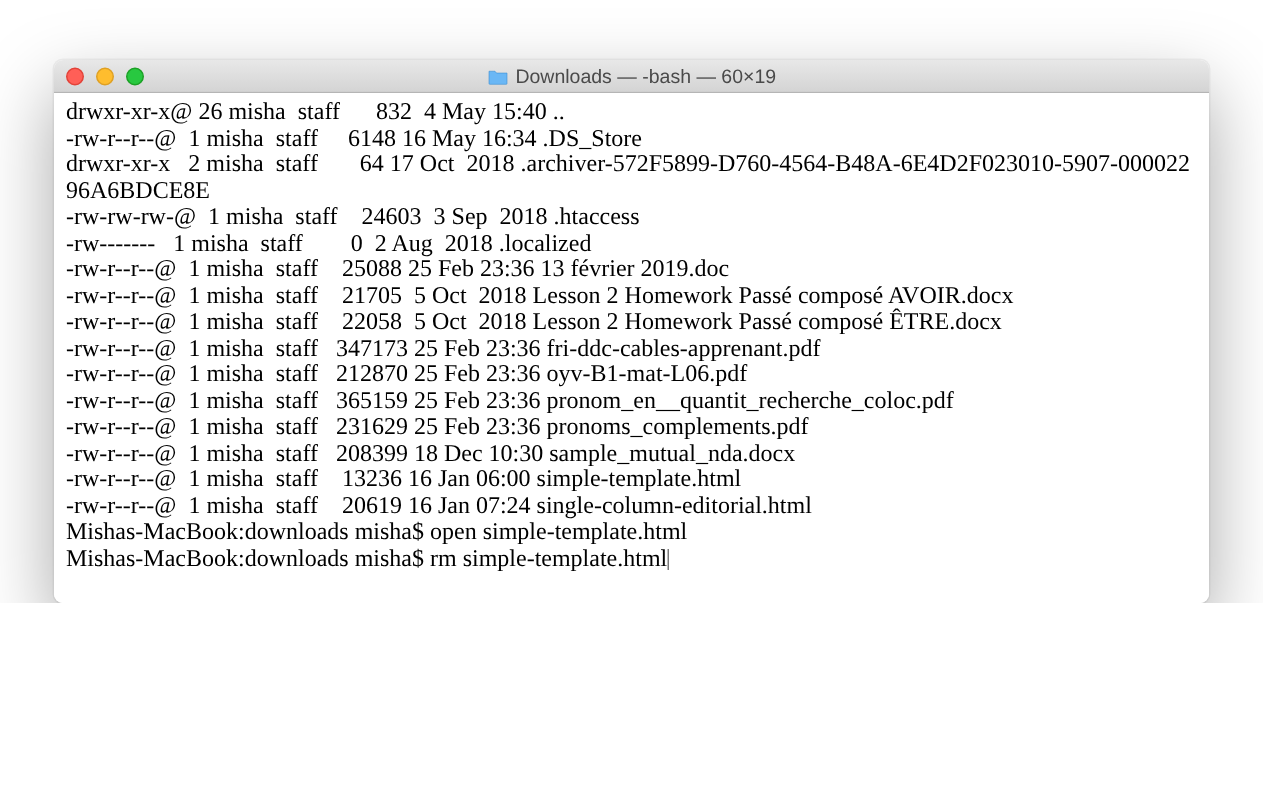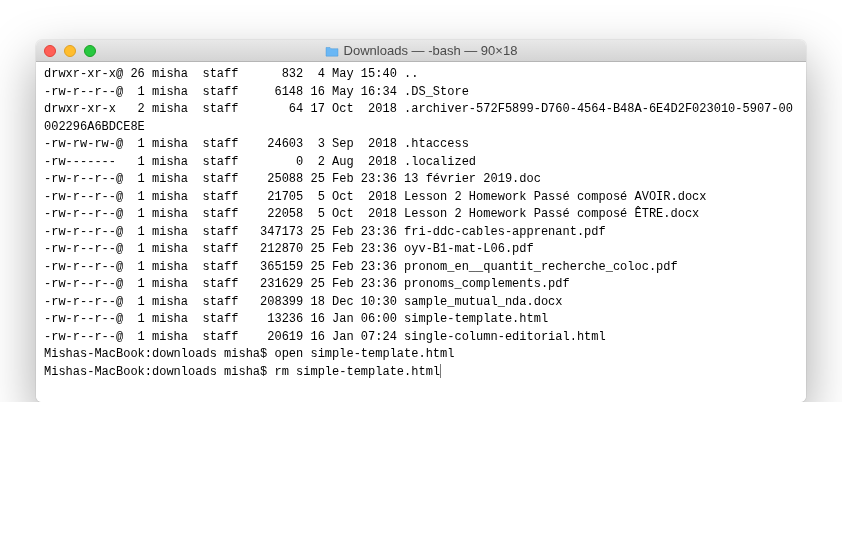--- a/index.html
+++ b/index.html
@@ -51,22 +51,22 @@
       color: #4a4a4a;
     }
     .folder-icon {
       width: 14px;
       height: 11px;
       display: inline-block;
     }
     .terminal-body {
       background: #ffffff;
       padding: 4px 8px 8px 8px;
-      font-family: Liberation Mono, monospace;
-      font-size: 12px;
+      font-family: Liberation Serif, serif;
+      font-size: 16px;
       line-height: 17.5px;
       color: #000000;
       white-space: pre;
       overflow: hidden;
       min-height: 340px;
     }
     .line { white-space: pre-wrap; word-break: break-all; }
     .prompt-line { white-space: pre; }
     .cursor {
       display: inline-block;
@@ -86,17 +86,17 @@
       <div class="traffic-light tl-close"></div>
       <div class="traffic-light tl-min"></div>
       <div class="traffic-light tl-max"></div>
     </div>
     <div class="title-wrap">
       <span class="folder-icon">
         <svg viewBox="0 0 14 11" width="14" height="11">
           <path d="M1 1.5 h4 l1 1.2 h7 v7 a0.5 0.5 0 0 1 -0.5 0.5 h-11 a0.5 0.5 0 0 1 -0.5 -0.5 z" fill="#6ab7f5" stroke="#3d8fd1" stroke-width="0.4"></path>
         </svg>
       </span>
-      <span>Downloads — -bash — 90×18</span>
+      <span>Downloads — -bash — 60×19</span>
     </div>
   </div>
   <div class="terminal-body" id="terminal-body"><div class="line">drwxr-xr-x@ 26 misha  staff      832  4 May 15:40 ..</div><div class="line">-rw-r--r--@  1 misha  staff     6148 16 May 16:34 .DS_Store</div><div class="line">drwxr-xr-x   2 misha  staff       64 17 Oct  2018 .archiver-572F5899-D760-4564-B48A-6E4D2F023010-5907-00002296A6BDCE8E</div><div class="line">-rw-rw-rw-@  1 misha  staff    24603  3 Sep  2018 .htaccess</div><div class="line">-rw-------   1 misha  staff        0  2 Aug  2018 .localized</div><div class="line">-rw-r--r--@  1 misha  staff    25088 25 Feb 23:36 13 février 2019.doc</div><div class="line">-rw-r--r--@  1 misha  staff    21705  5 Oct  2018 Lesson 2 Homework Passé composé AVOIR.docx</div><div class="line">-rw-r--r--@  1 misha  staff    22058  5 Oct  2018 Lesson 2 Homework Passé composé ÊTRE.docx</div><div class="line">-rw-r--r--@  1 misha  staff   347173 25 Feb 23:36 fri-ddc-cables-apprenant.pdf</div><div class="line">-rw-r--r--@  1 misha  staff   212870 25 Feb 23:36 oyv-B1-mat-L06.pdf</div><div class="line">-rw-r--r--@  1 misha  staff   365159 25 Feb 23:36 pronom_en__quantit_recherche_coloc.pdf</div><div class="line">-rw-r--r--@  1 misha  staff   231629 25 Feb 23:36 pronoms_complements.pdf</div><div class="line">-rw-r--r--@  1 misha  staff   208399 18 Dec 10:30 sample_mutual_nda.docx</div><div class="line">-rw-r--r--@  1 misha  staff    13236 16 Jan 06:00 simple-template.html</div><div class="line">-rw-r--r--@  1 misha  staff    20619 16 Jan 07:24 single-column-editorial.html</div><div class="prompt-line"><span>Mishas-MacBook:downloads misha$ </span><span>open simple-template.html</span></div><div class="prompt-line"><span>Mishas-MacBook:downloads misha$ </span><span>rm simple-template.html</span><span class="cursor"></span></div></div>
 </div>
 
 </body></html>

